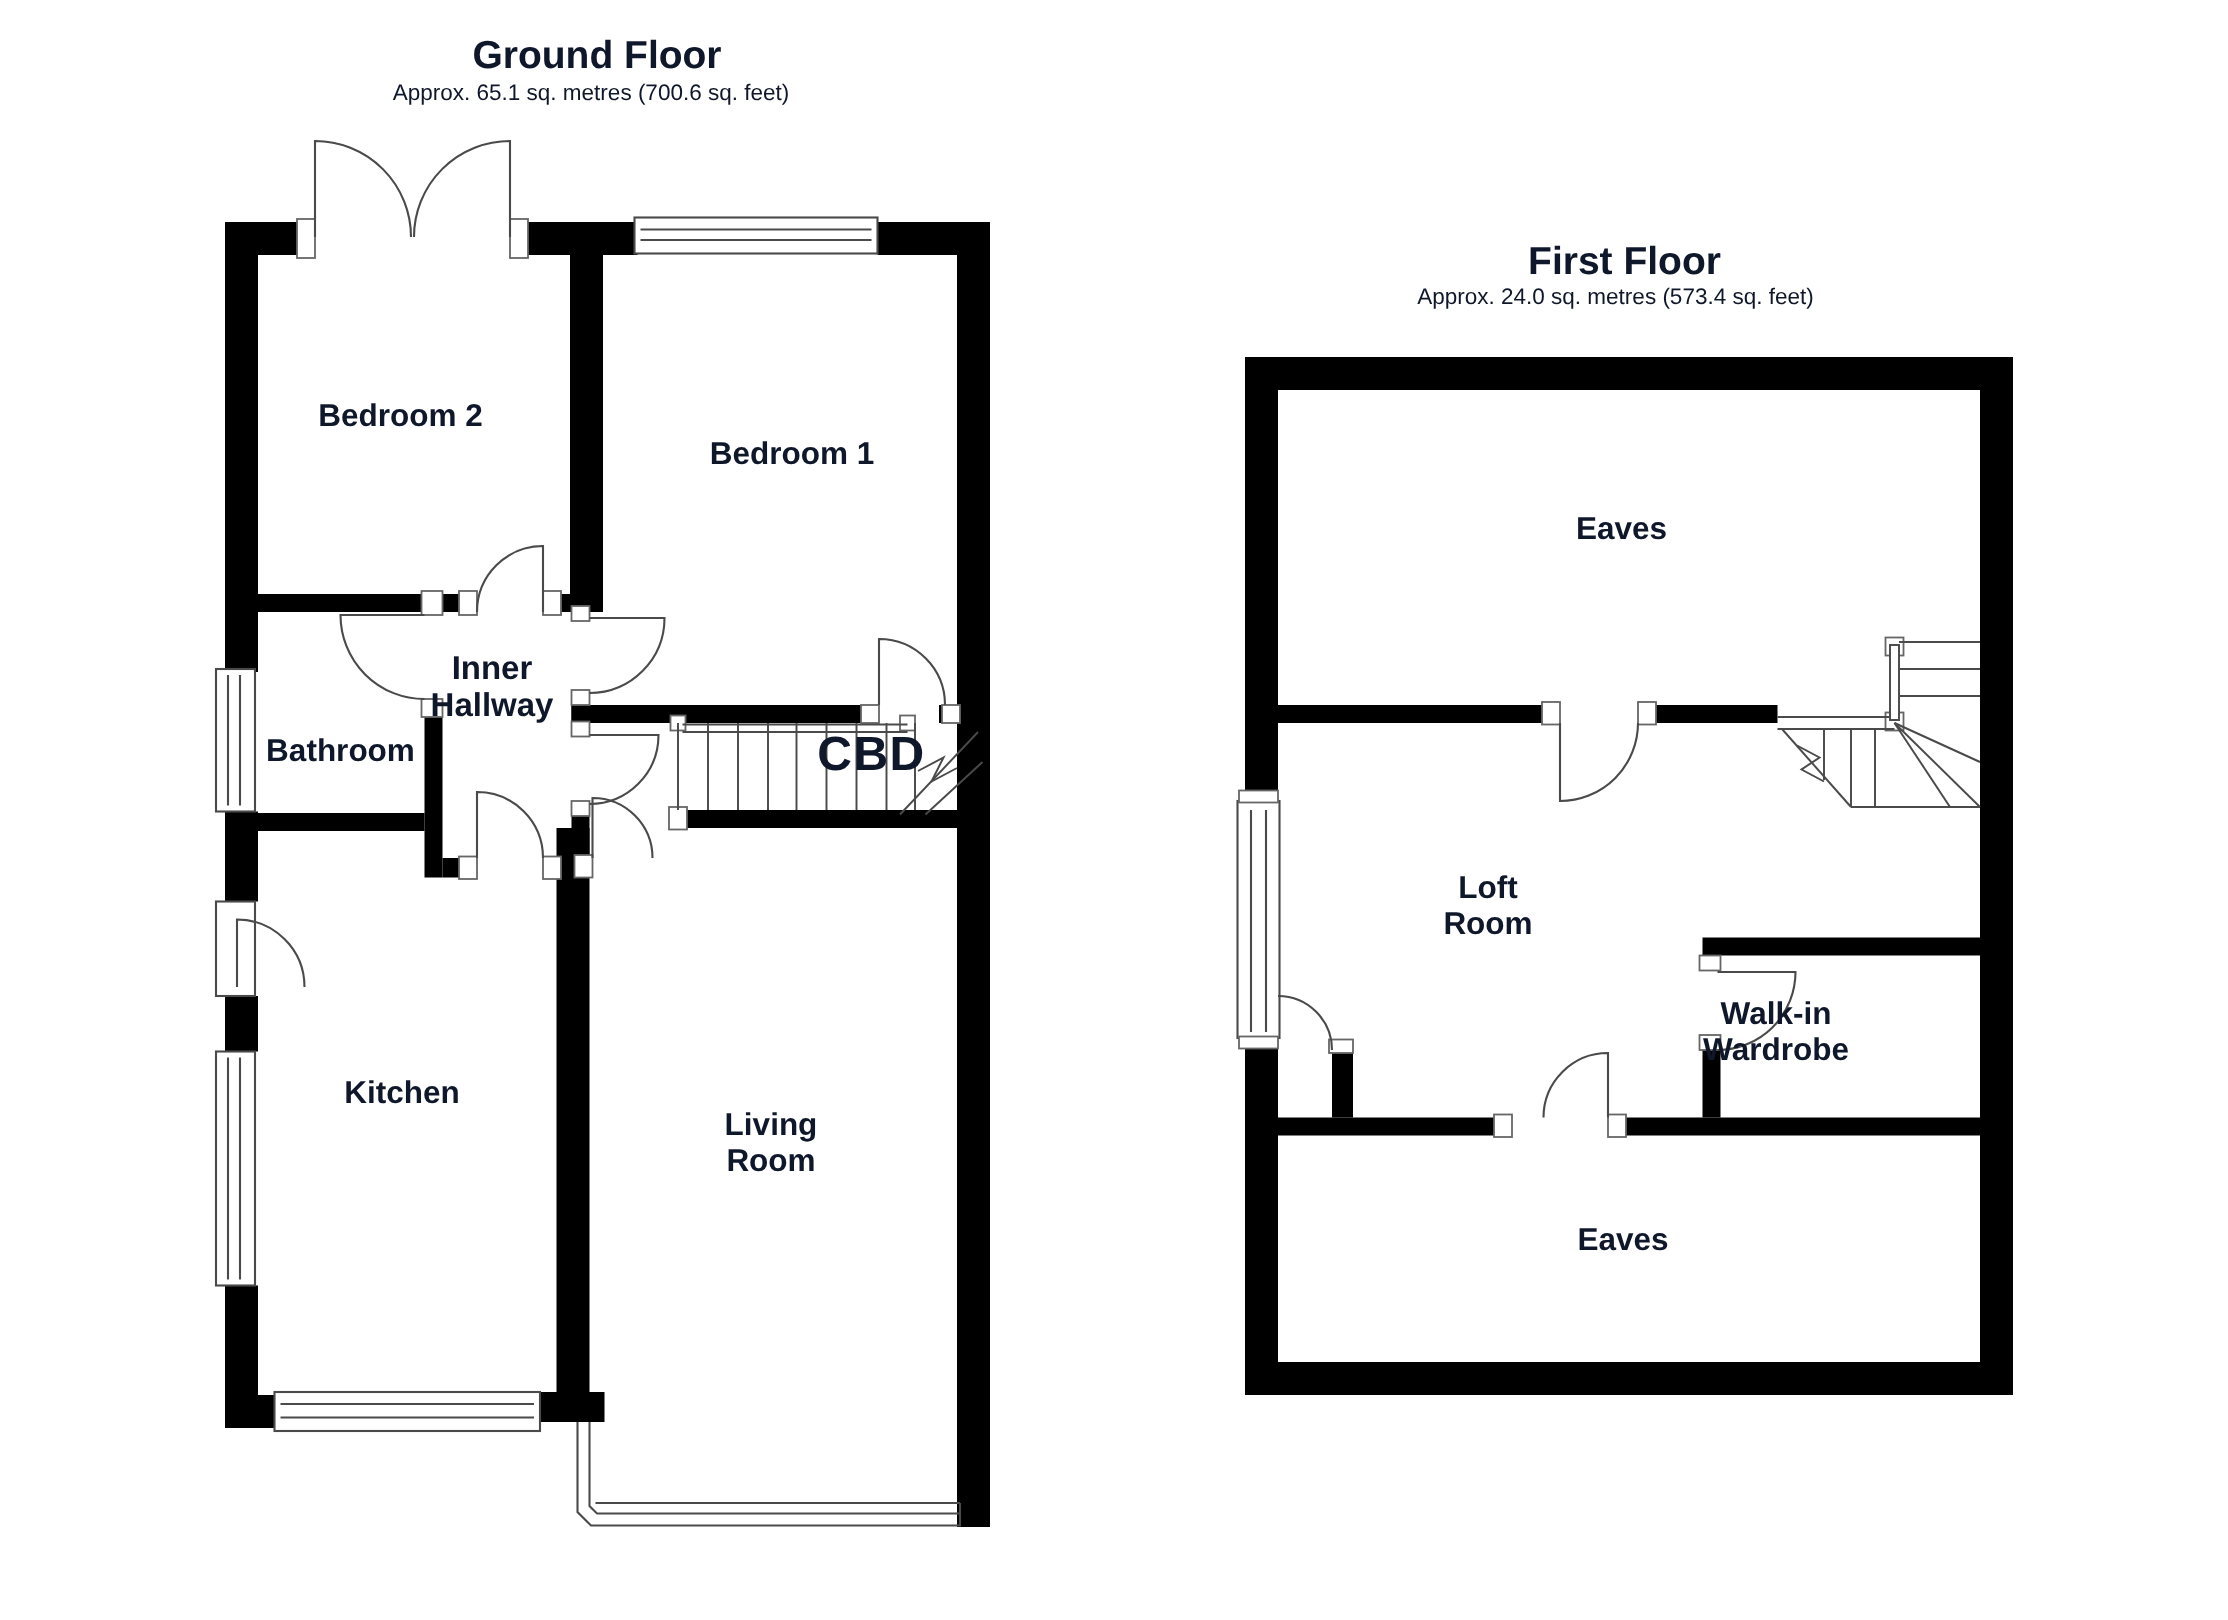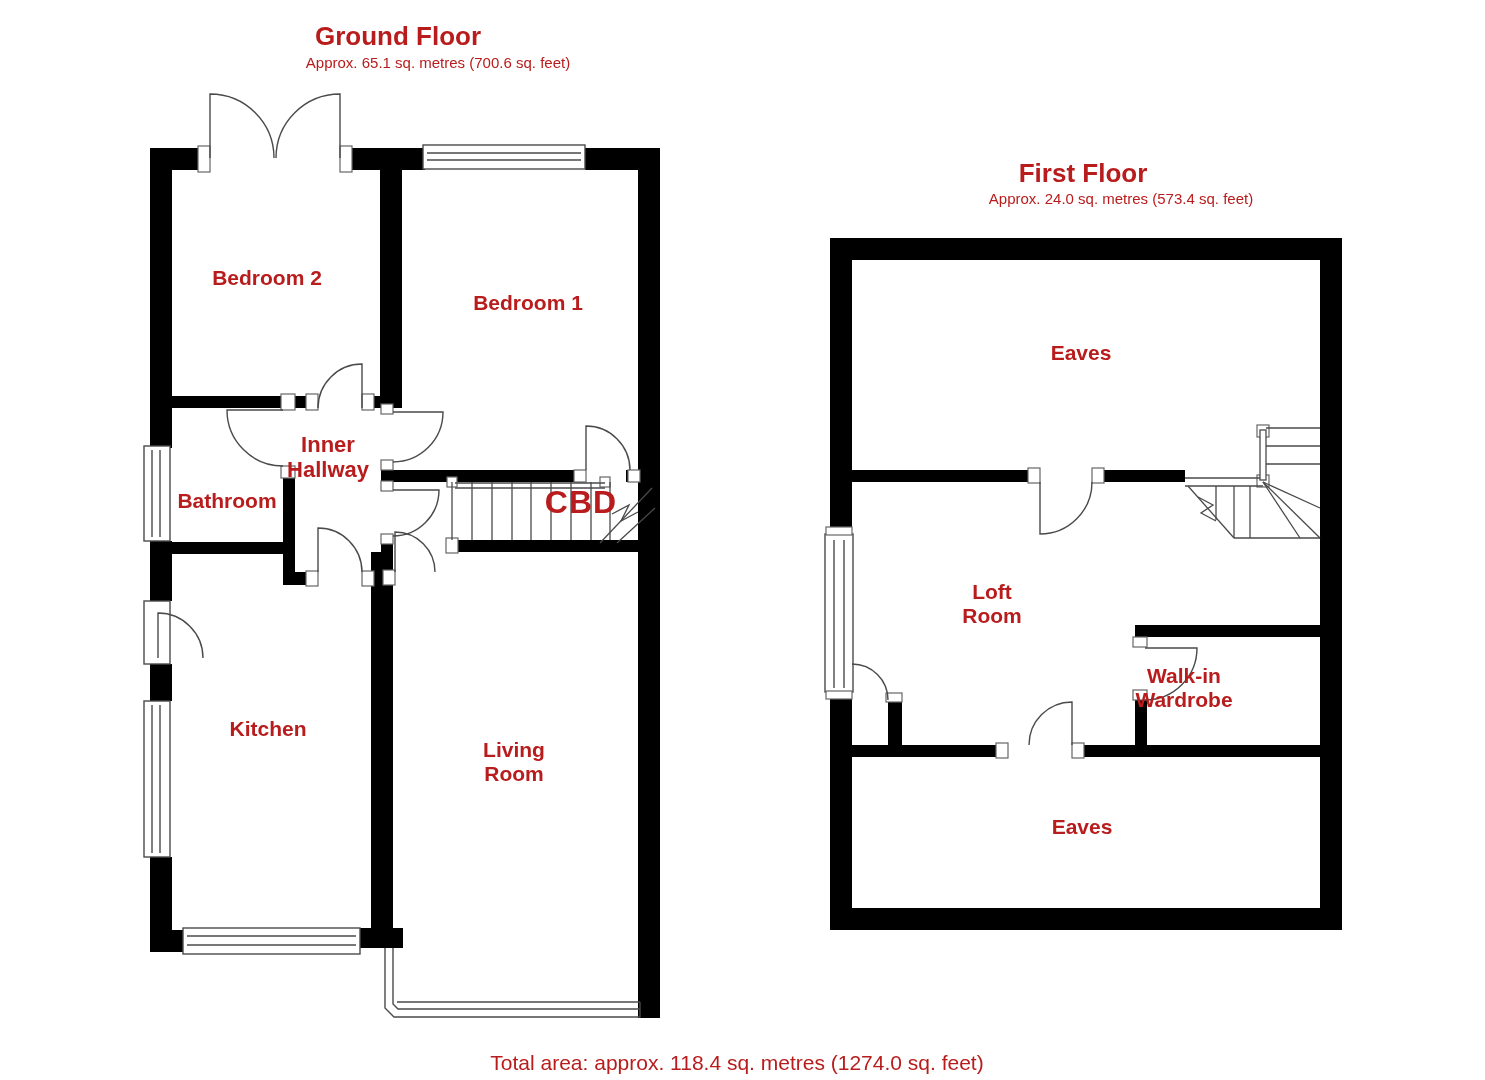--- a/index.html
+++ b/index.html
@@ -3,24 +3,24 @@
 <meta charset="utf-8">
 <style>
   html,body{margin:0;padding:0;background:#ffffff;}
   #canvas{
     position:relative;width:1485px;height:1080px;background:#ffffff;
     font-family:"Liberation Sans", sans-serif;overflow:hidden;
   }
   #plan-svg{position:absolute;left:0;top:0;}
   .label{
     position:absolute;transform:translate(-50%,-50%);
-    color:#b91c1c;text-align:center;white-space:pre-line;line-height:1.12;
+    color:#0f172a;text-align:center;white-space:pre-line;line-height:1.12;
   }
   .floor-title{font-size:26px;font-weight:700;}
-  .floor-subtitle{font-size:15px;font-weight:400;white-space:nowrap;margin-left:44px;}
+  .floor-subtitle{font-size:15px;font-weight:400;white-space:nowrap;}
   .room-label{font-size:21px;font-weight:700;}
   .cbd-label{font-size:32px;font-weight:700;letter-spacing:1px;}
   .total-label{font-size:21px;font-weight:400;white-space:nowrap;}
 </style>
 </head>
 <body>
 
 <div id="canvas">
 
 <svg id="plan-svg" width="1485" height="1080" viewBox="0 0 1485 1080">
@@ -208,14 +208,13 @@
   <div class="label floor-title" style="left:1083px;top:174px;">First Floor</div>
   <div class="label floor-subtitle" style="left:1077px;top:199px;">Approx. 24.0 sq. metres (573.4 sq. feet)</div>
 
   <div class="label room-label" style="left:1081px;top:353px;">Eaves</div>
   <div class="label room-label" style="left:992px;top:604px;">Loft
 Room</div>
   <div class="label room-label" style="left:1184px;top:688px;">Walk-in
 Wardrobe</div>
   <div class="label room-label" style="left:1082px;top:827px;">Eaves</div>
 
-  <div class="label total-label" style="left:737px;top:1063px;">Total area: approx. 118.4 sq. metres (1274.0 sq. feet)</div>
 </div>
 
 </body></html>

